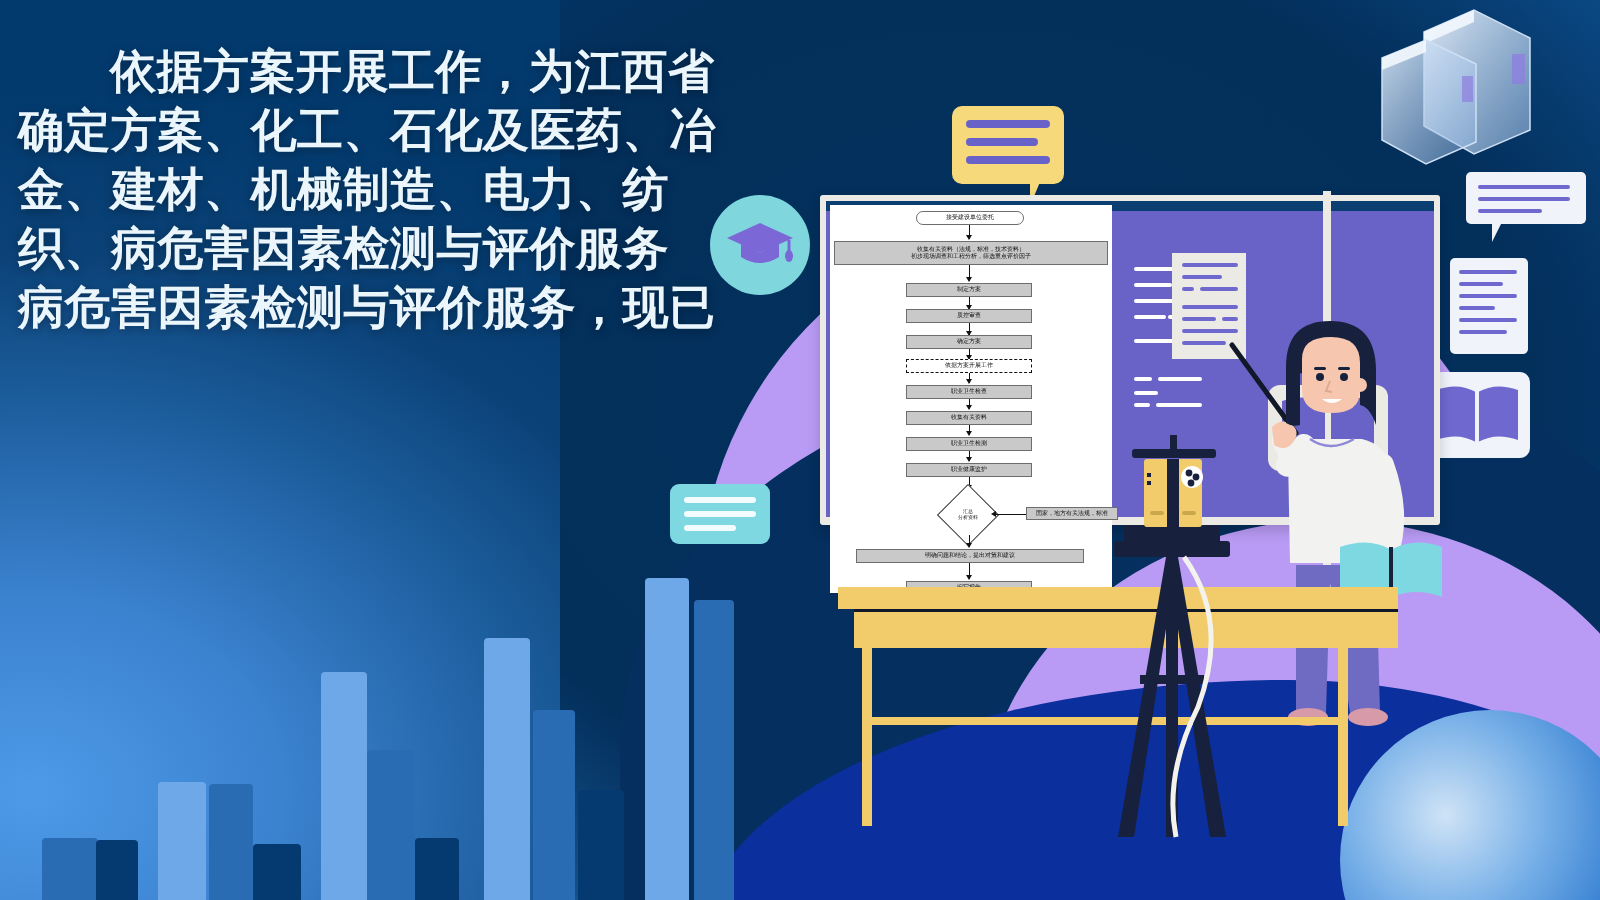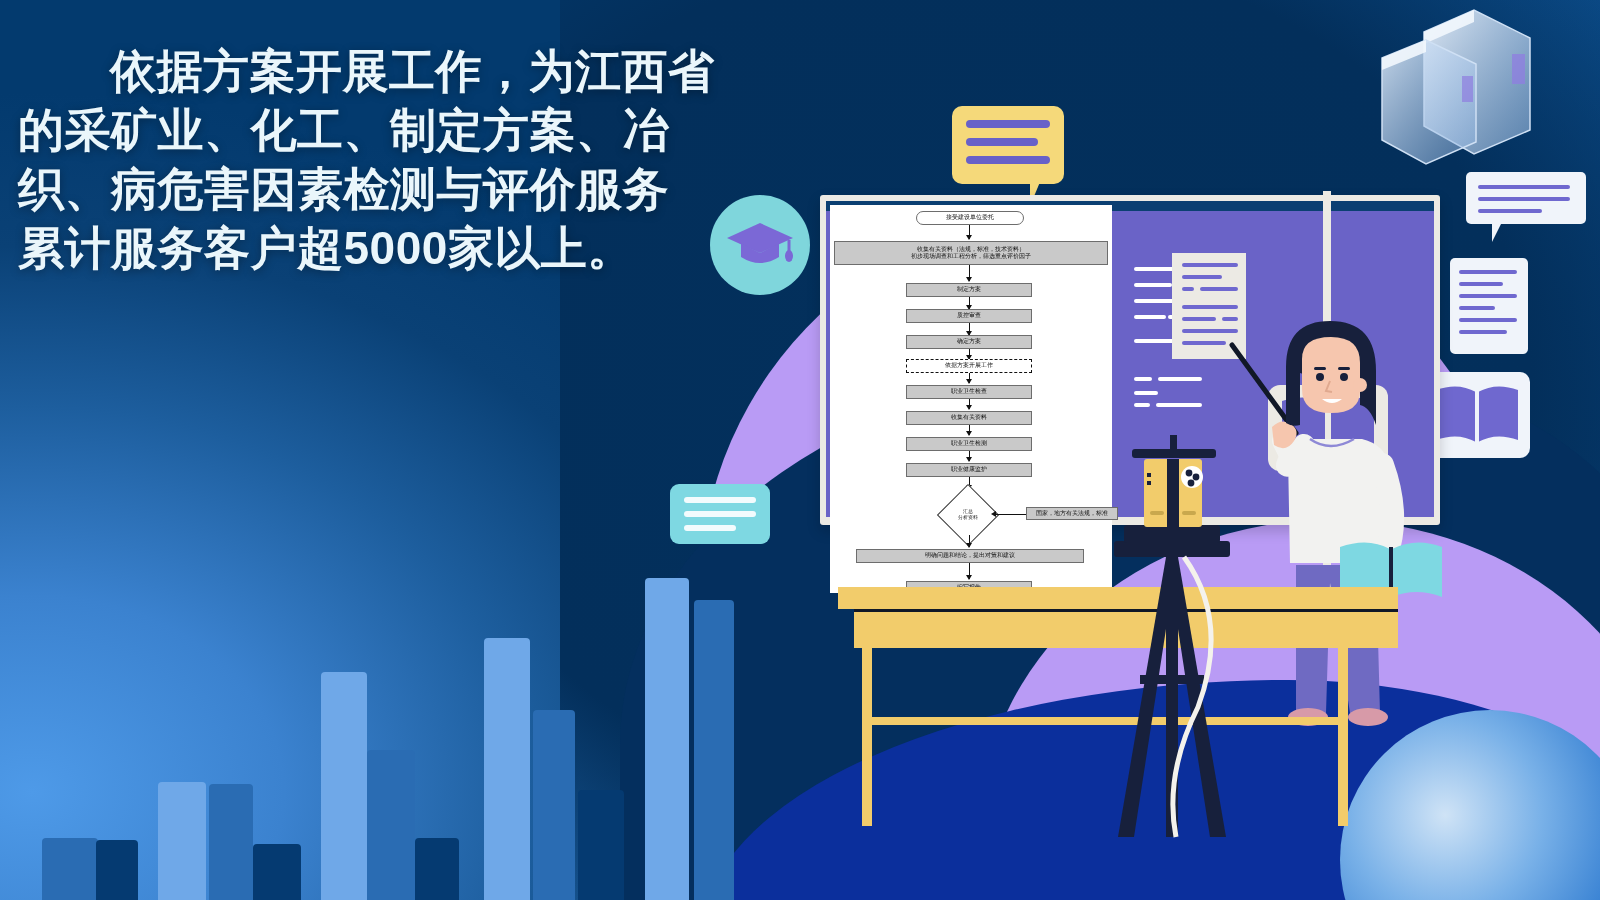--- a/index.html
+++ b/index.html
@@ -132,23 +132,24 @@
     <div class="bar" style="left:415px; width:44px; height:62px;  background:#053a71;"></div>
     <div class="bar" style="left:484px; width:46px; height:262px; background:#6fa8e8;"></div>
     <div class="bar" style="left:533px; width:42px; height:190px; background:#2a6cb3;"></div>
     <div class="bar" style="left:578px; width:46px; height:110px; background:#053a71;"></div>
     <div class="bar" style="left:645px; width:44px; height:322px; background:#6fa8e8;"></div>
     <div class="bar" style="left:694px; width:40px; height:300px; background:#2a6cb3;"></div>
   </div>
 
   <div class="headline">
     <p class="indent">依据方案开展工作，为江西省</p>
-    <p>的采矿业、化工、制定方案、冶</p>
+    <p>确定方案、化工、石化及医药、冶</p>
+    <p>金、建材、机械制造、电力、纺</p>
     <p>织、病危害因素检测与评价服务</p>
-    <p>累计服务客户超5000家以上。</p>
+    <p>病危害因素检测与评价服务，现已</p>
   </div>
 
   <div class="cap-badge">
     <svg width="70" height="56" viewBox="0 0 70 56">
       <polygon points="35,6 68,21 35,36 2,21" fill="#7b68d6"></polygon>
       <path d="M16 26 L16 40 Q35 52 54 40 L54 26 L35 36 Z" fill="#7b68d6"></path>
       <path d="M64 23 L64 36" stroke="#7b68d6" stroke-width="3" fill="none"></path>
       <ellipse cx="64" cy="39" rx="4" ry="6" fill="#7b68d6"></ellipse>
     </svg>
   </div>

